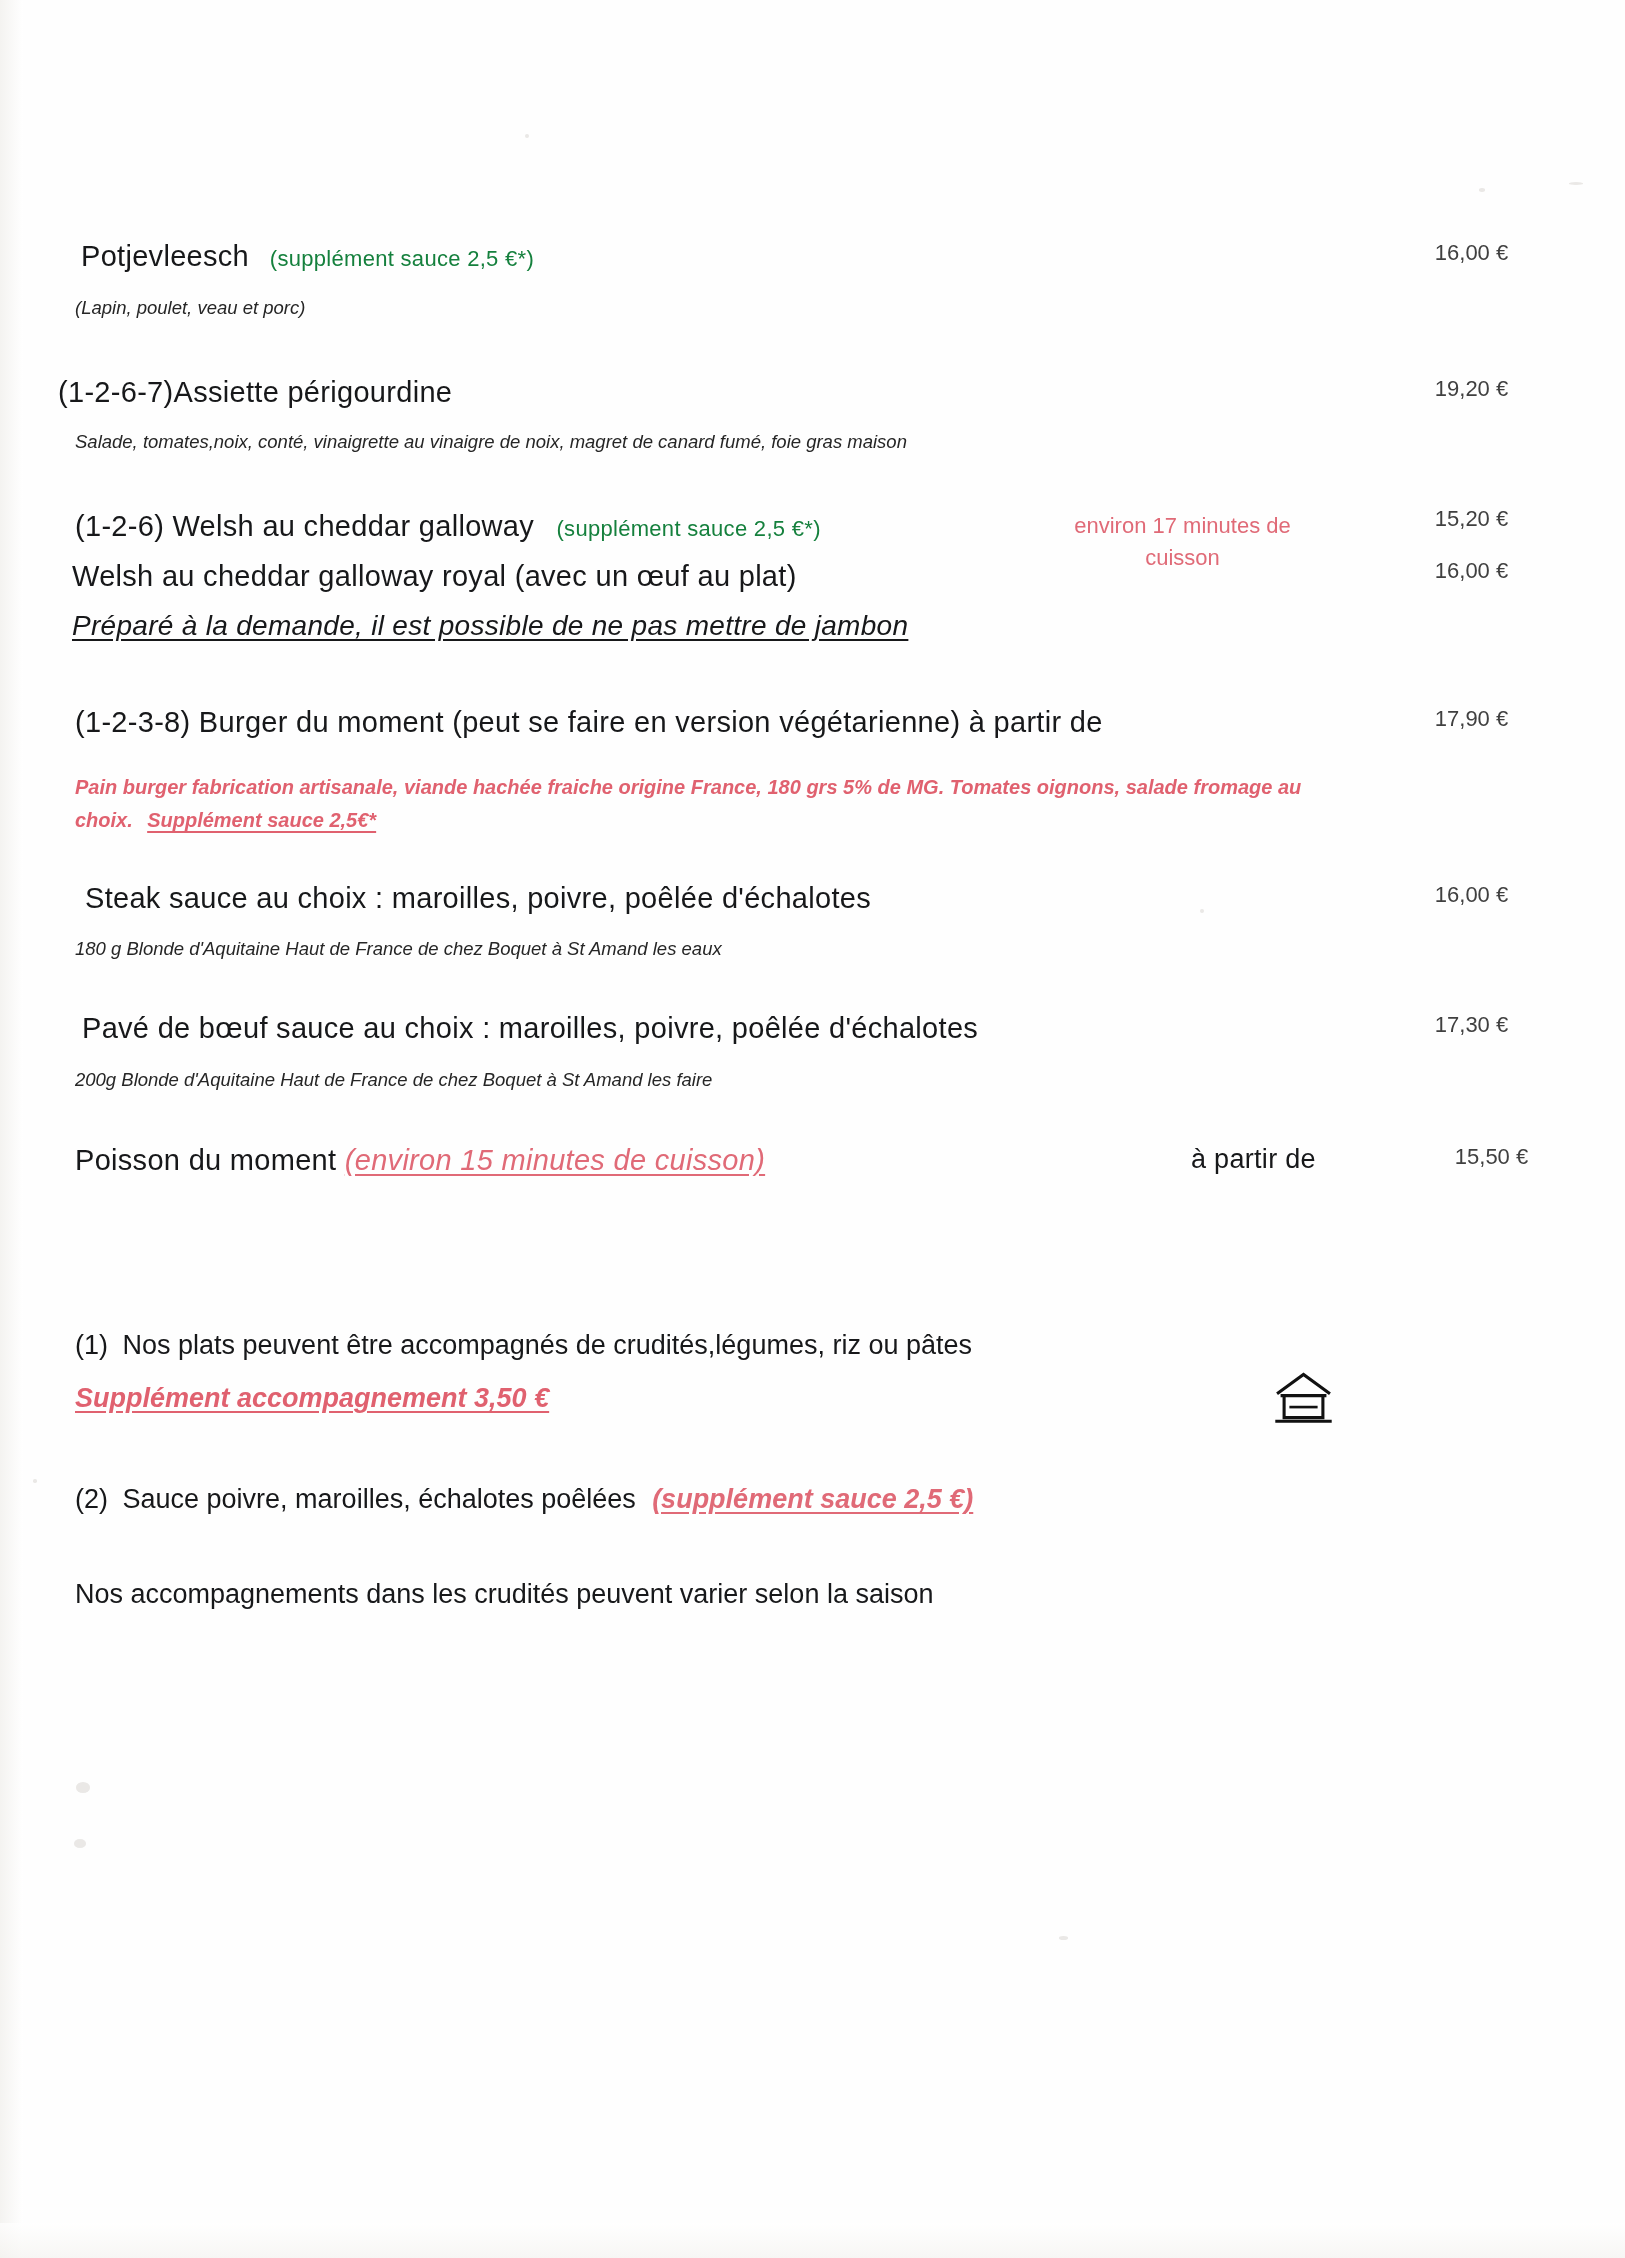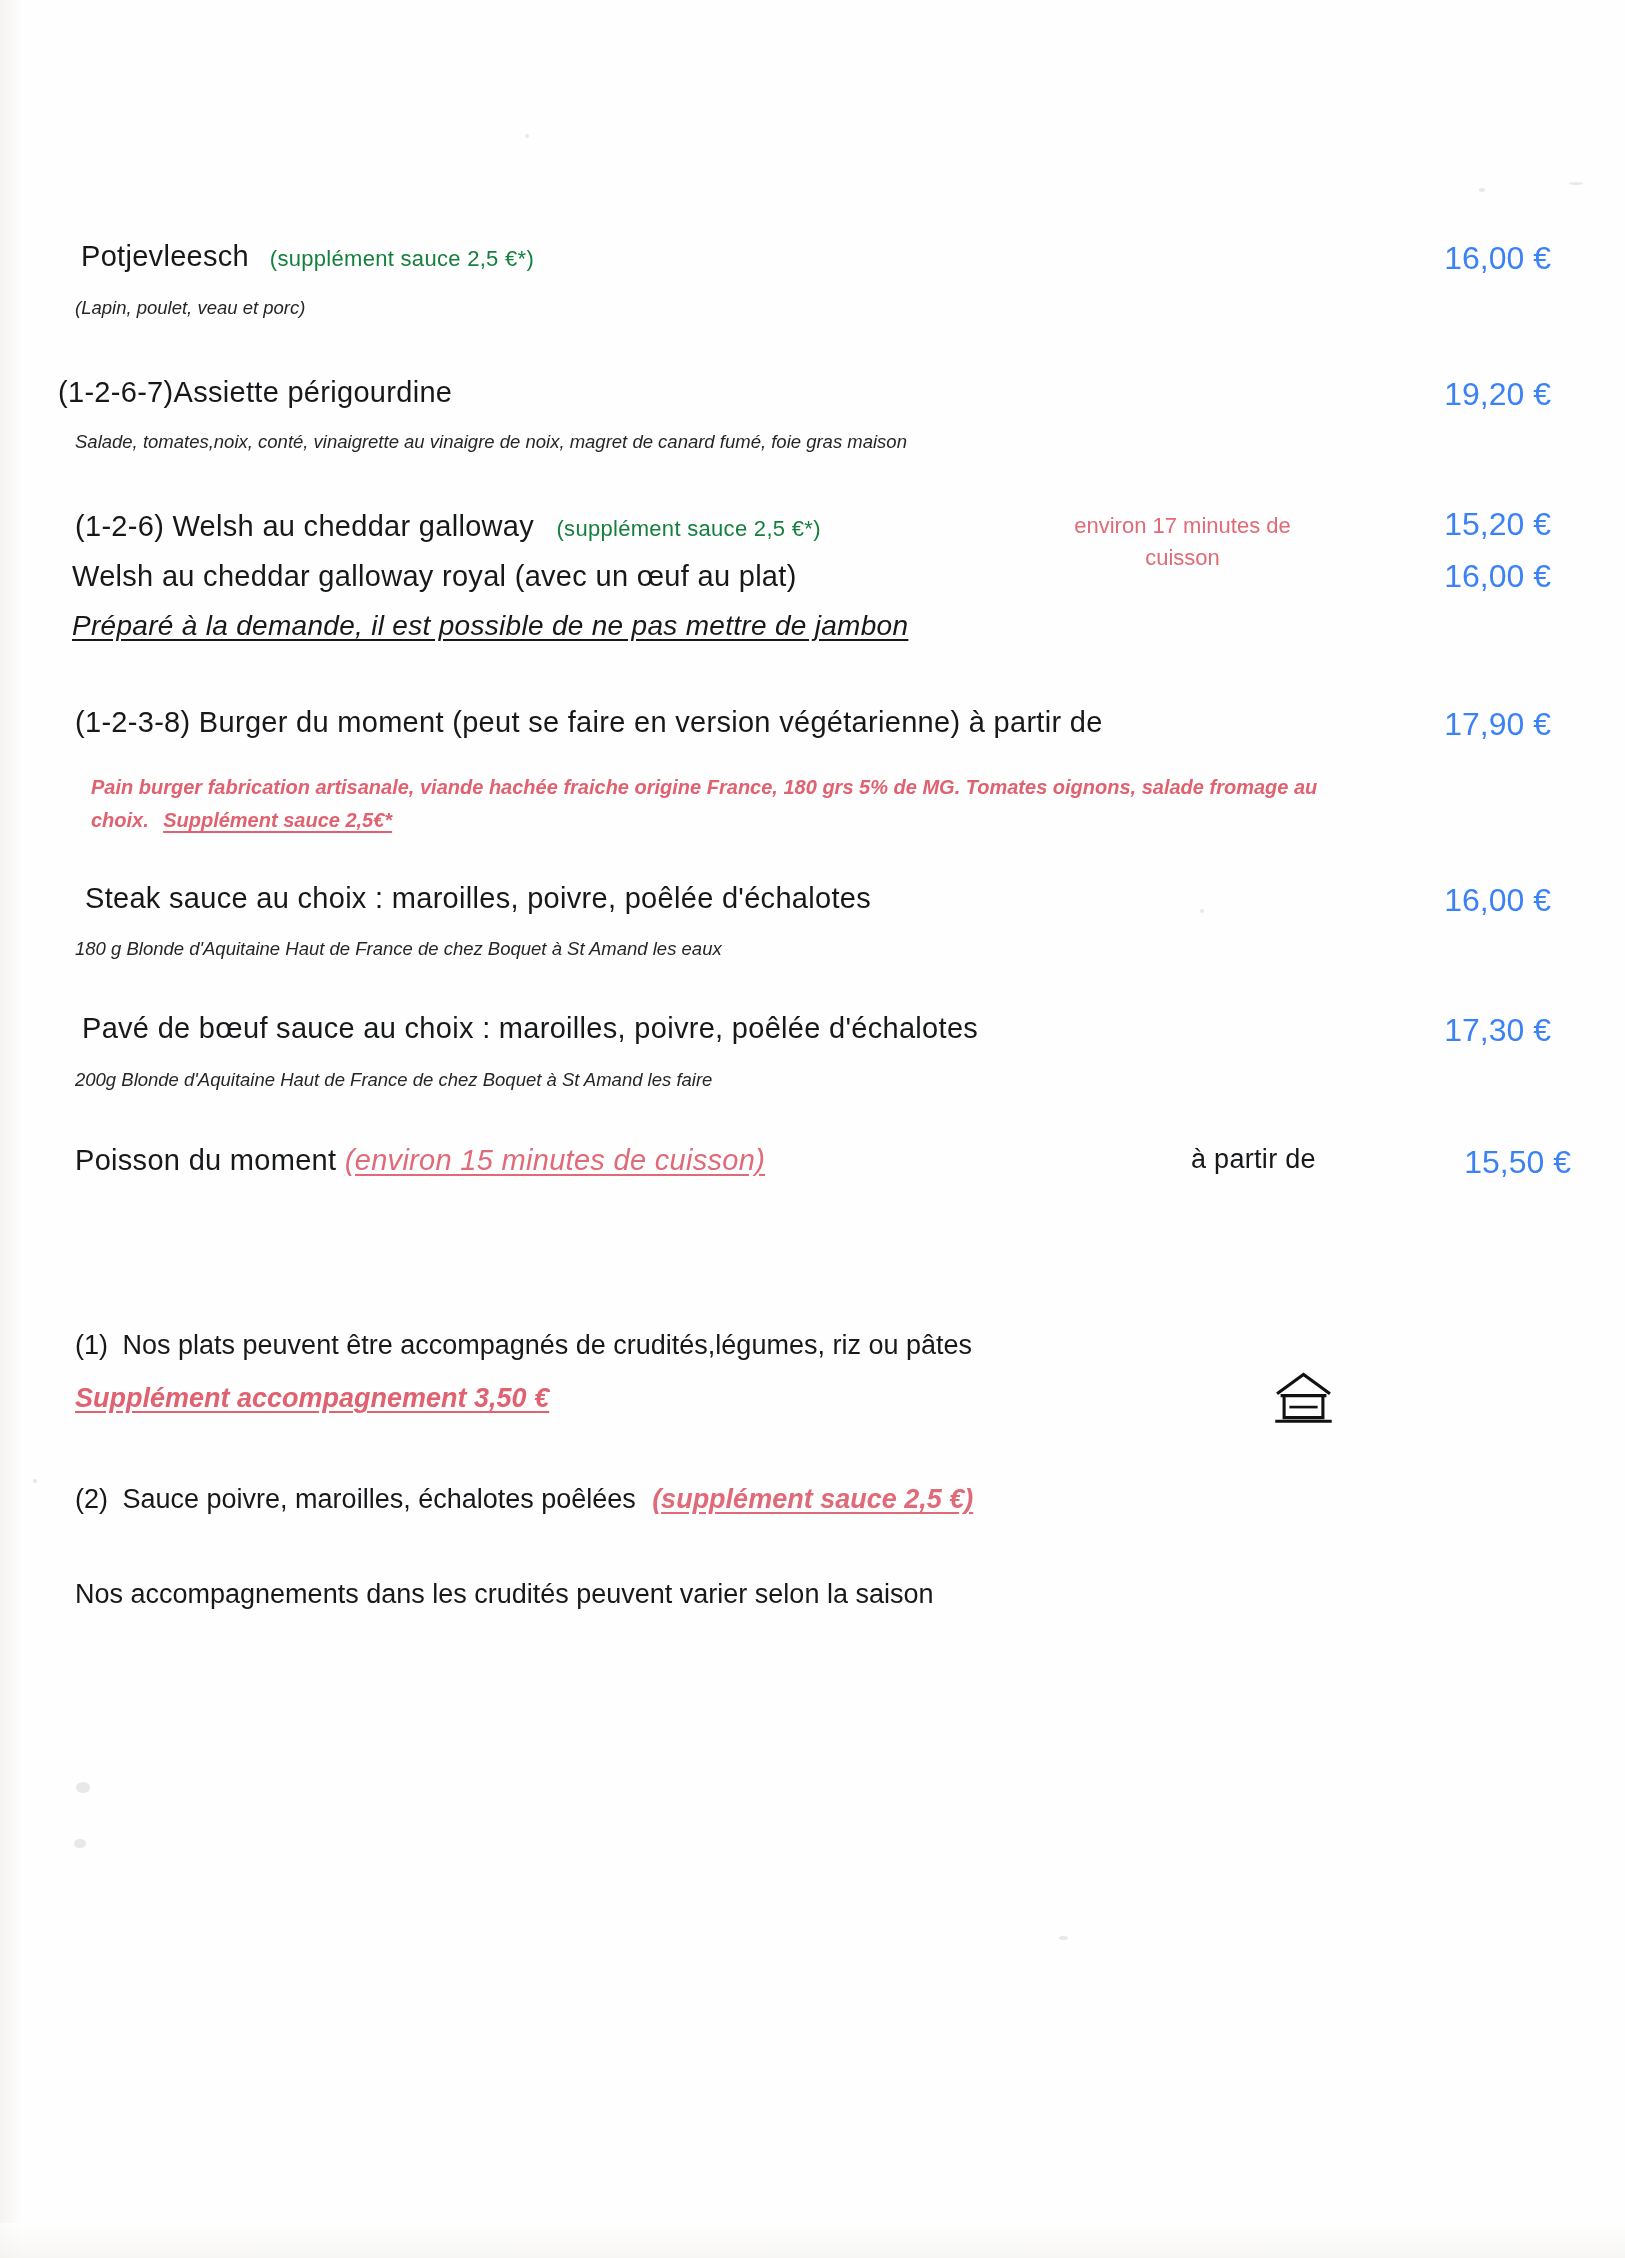--- a/index.html
+++ b/index.html
@@ -44,23 +44,23 @@
   }
   .content {
     position: absolute;
     left: 0; top: 0;
     width: 1625px;
   }
   .priceabs {
     position: absolute;
     left: 1392px;
     width: 159px;
-    text-align: right;
-    font-size: 32px;
-    color: #3b82f6;
+    text-align: center;
+    font-size: 22px;
+    color: #404040;
     white-space: nowrap;
   }
   .title {
     position: absolute;
     font-size: 29px;
     color: #17181a;
     white-space: nowrap;
     letter-spacing: 0.3px;
   }
   .sub {
@@ -165,21 +165,21 @@
     <div class="red-note" style="left:1037px; top:510px; width:291px;">environ 17 minutes de cuisson</div>
     <div class="priceabs" style="top:506px;">15,20 €</div>
 
     <div class="title" style="left:72px; top:560px;">Welsh au cheddar galloway royal (avec un œuf au plat)</div>
     <div class="priceabs" style="top:558px;">16,00 €</div>
 
     <div class="title italic u" style="left:72px; top:610px; font-size:28px;">Préparé à la demande, il est possible de ne pas mettre de jambon</div>
 
     <div class="title" style="left:75px; top:706px;">(1-2-3-8) Burger du moment (peut se faire en version végétarienne) à partir de</div>
     <div class="priceabs" style="top:706px;">17,90 €</div>
-    <div class="burger-note" style="left:75px; top:771px;margin-left:16px;">
+    <div class="burger-note" style="left:75px; top:771px;">
       <span>Pain burger fabrication artisanale, viande hachée fraiche origine France, 180 grs 5% de MG. Tomates oignons, salade fromage au choix.</span>
       <span class="u" style="margin-left:8.8px;">Supplément sauce 2,5€*</span>
     </div>
 
     <div class="title" style="left:85px; top:882px;">Steak sauce au choix : maroilles, poivre, poêlée d'échalotes</div>
     <div class="priceabs" style="top:882px;">16,00 €</div>
     <div class="sub" style="left:75px; top:938px;">180 g Blonde d'Aquitaine Haut de France de chez Boquet à St Amand les eaux</div>
 
     <div class="title" style="left:82px; top:1012px;">Pavé de bœuf sauce au choix : maroilles, poivre, poêlée d'échalotes</div>
     <div class="priceabs" style="top:1012px;">17,30 €</div>

